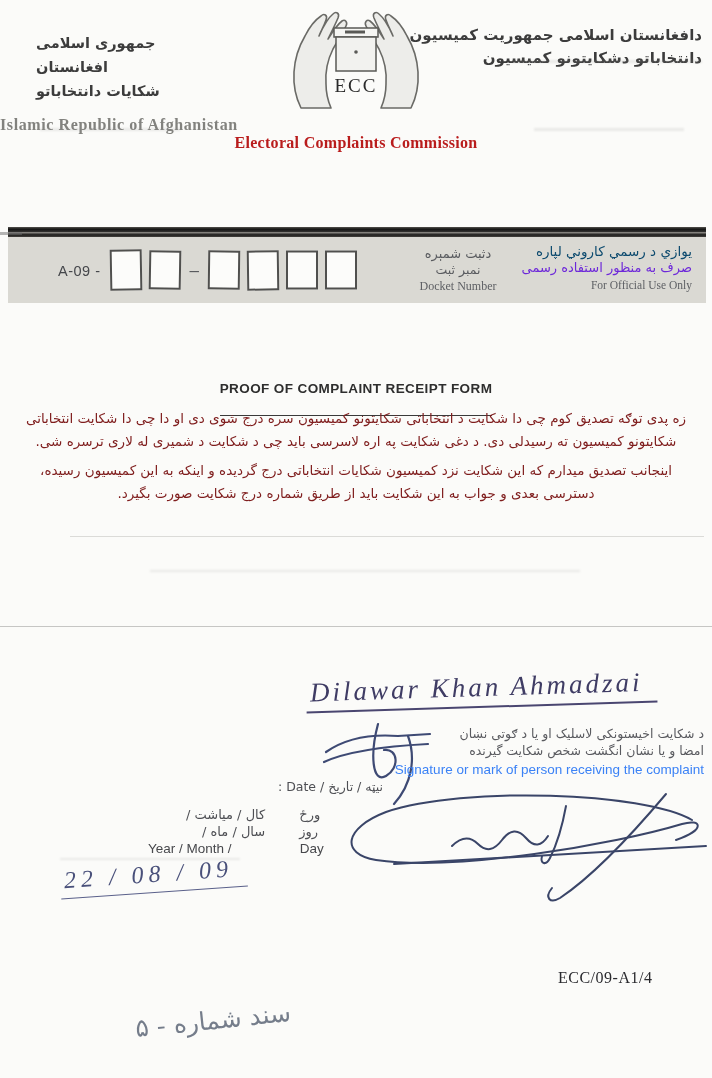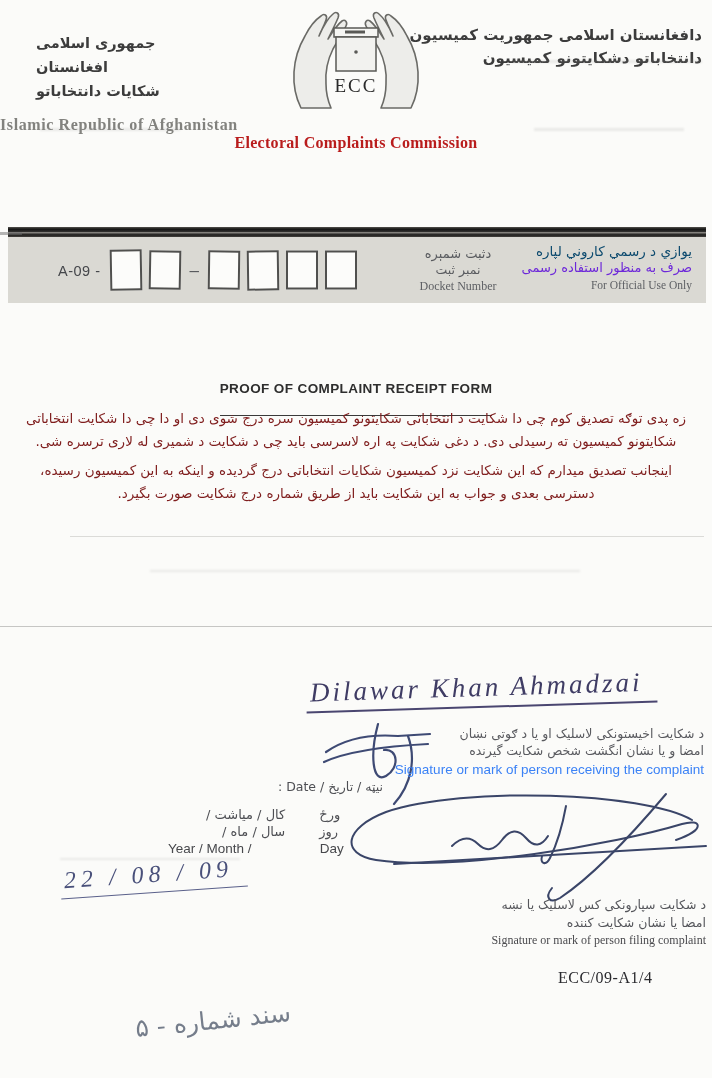--- a/index.html
+++ b/index.html
@@ -70,21 +70,21 @@
     border-bottom:2px solid #4a4670;padding:0 14px 3px 4px;}
   .sig1-svg{top:714px;left:320px;}
   .sig1-captions{top:726px;right:8px;text-align:right;direction:rtl;}
   .sig1-captions .cap-ps,.sig1-captions .cap-da{
     font-family:"DejaVu Sans",sans-serif;font-size:12.5px;color:#595a5f;line-height:1.35;}
   .sig1-captions .cap-en{font-size:13.5px;color:#3b82f6;margin-top:2px;direction:ltr;}
 
   
   .date-heading{top:779px;left:238px;width:145px;direction:rtl;text-align:right;
     font-family:"DejaVu Sans",sans-serif;font-size:12.5px;color:#4e4f54;}
-  .date-grid{top:807px;left:126px;width:255px;}
+  .date-grid{top:807px;left:106px;width:255px;}
   .dg-row{display:flex;margin-bottom:2px;}
   .dg-cluster{width:165px;}
   .row-ar{font-family:"DejaVu Sans",sans-serif;font-size:13px;color:#4e4f54;}
   .row-ar .dg-cluster{direction:rtl;text-align:right;}
   .row-en{font-size:13.5px;color:#47484c;}
   .row-en .dg-cluster{text-align:left;padding-left:42px;box-sizing:border-box;}
   .dg-day{margin-left:34px;width:64px;text-align:left;}
   .hw-date{top:861px;left:60px;white-space:nowrap;
     font-family:"Liberation Serif",serif;font-style:italic;font-size:24px;
     letter-spacing:5px;color:#49507a;transform:rotate(-4deg);
@@ -217,25 +217,20 @@
 
   <svg class="abs sig2-svg" width="376" height="130" viewBox="0 0 376 130">
     <g fill="none" stroke="#3a4568" stroke-width="2" stroke-linecap="round">
       <path d="M358,40 C310,12 130,6 52,32 C10,48 6,74 42,80 C122,92 282,64 348,44 C368,38 372,50 342,60"></path>
       <path d="M118,66 Q132,52 144,64 T168,60 T192,58 T214,56"></path>
       <path d="M232,26 C228,48 222,66 216,78 C212,86 206,84 208,76"></path>
       <path d="M332,14 C300,52 262,94 226,118 C216,124 210,118 218,108"></path>
       <path d="M60,84 L372,66"></path>
     </g>
   </svg>
-  <div class="abs sig2-captions">
-    <div class="cap-ps">د شکایت سپارونکی کس لاسلیک یا نښه</div>
-    <div class="cap-da">امضا یا نشان شکایت کننده</div>
-    <div class="cap-en">Signature or mark of person filing complaint</div>
-  </div>
 
   <div class="abs form-code">ECC/09-A1/4</div>
   <div class="abs hw-note">سند شماره - ۵</div>
 
   <div class="abs noise n1"></div>
   <div class="abs noise n2"></div>
   <div class="abs noise n3"></div>
   <div class="abs noise n4"></div>
   <div class="abs n5"></div>
   <div class="abs noise n6"></div>

